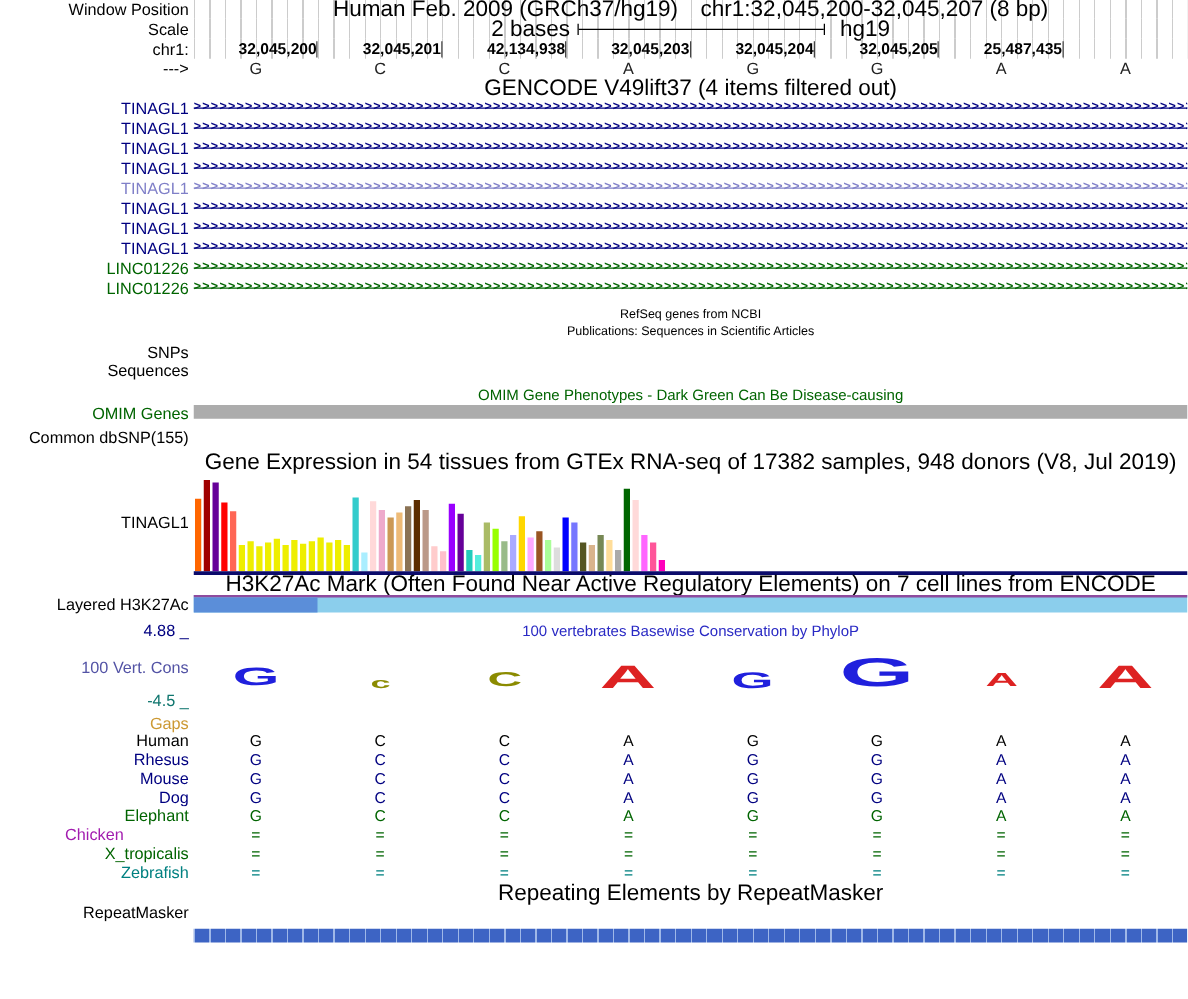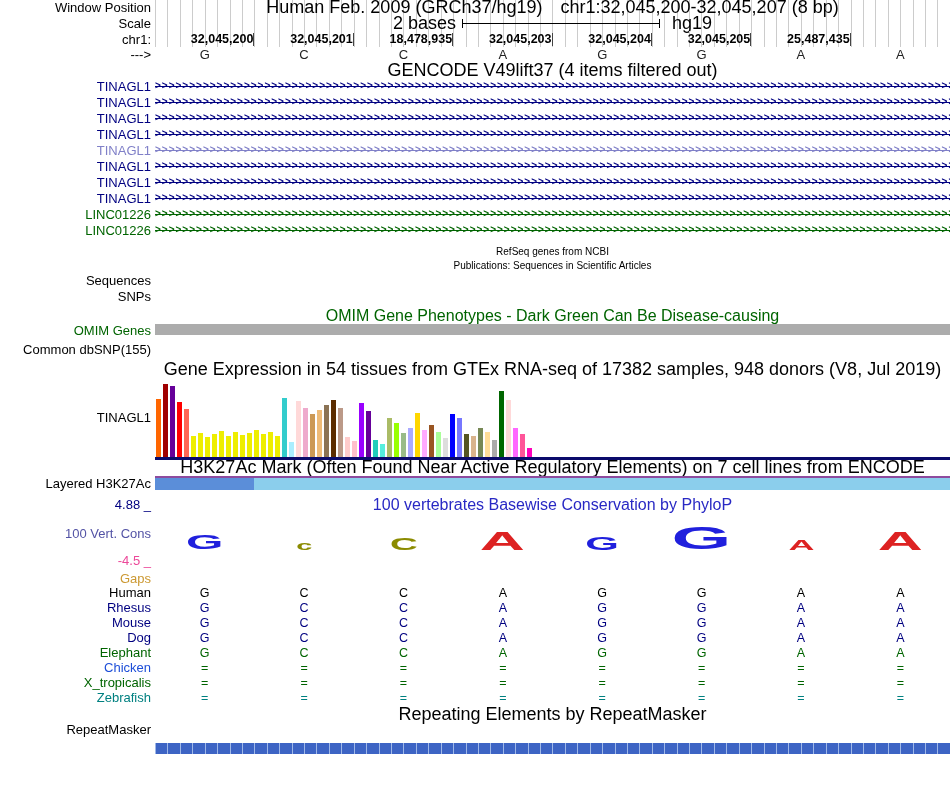--- a/index.html
+++ b/index.html
@@ -6,21 +6,21 @@
   body{width:950px;height:799px;overflow:hidden;background:#fff;color:#000;
        font-family:"Liberation Sans","DejaVu Sans",sans-serif;}
   .row{display:flex;align-items:center;width:100%;}
   .gutter{flex:0 0 155px;width:155px;box-sizing:border-box;text-align:right;
           padding-right:4px;font-size:13px;white-space:nowrap;overflow:hidden;}
   .track{flex:1 1 auto;min-width:0;height:100%;position:relative;box-sizing:border-box;}
   .center{display:flex;align-items:center;justify-content:center;}
   .h3{height:3px}.h13{height:13px}.h14{height:14px}.h15{height:15px}
   .h16{height:16px}.h42{height:42px}.h80{height:80px}
   .sp2{height:2px}.sp4{height:4px}.sp6{height:6px}.sp7{height:7px}
-  .t11{font-size:10px}.t12{font-size:16px}.t13{font-size:18px}
+  .t11{font-size:10px}.t12{font-size:12px}.t13{font-size:18px}
   .ticks{background-image:repeating-linear-gradient(to right,#cccccc 0,#cccccc 1px,transparent 1px,transparent 12.42px);}
   .gapx{display:inline-block;width:18px;}
   .scale-bar{display:inline-block;width:196px;height:9px;margin:0 2px 0 6px;
      border-left:1px solid #000;border-right:1px solid #000;
      background-image:linear-gradient(#000,#000);background-size:100% 1px;
      background-repeat:no-repeat;background-position:left center;}
   .asml{margin-left:10px;}
   .coords{display:flex;align-items:center;}
   .coord-cell{flex:0 0 99.375px;width:99.375px;box-sizing:border-box;height:13px;
      display:flex;align-items:center;justify-content:flex-end;
@@ -67,21 +67,21 @@
       <span class="scale-bar"></span>
       <span class="t13 asml">hg19</span>
     </div>
   </div>
 
   <div class="row h16">
     <div class="gutter">chr1:</div>
     <div class="track ticks coords" id="coords">
         <div class="coord-cell">32,045,200</div>
         <div class="coord-cell">32,045,201</div>
-        <div class="coord-cell">18,478,935</div>
+        <div class="coord-cell">42,134,938</div>
         <div class="coord-cell">32,045,203</div>
         <div class="coord-cell">32,045,204</div>
         <div class="coord-cell">32,045,205</div>
         <div class="coord-cell">25,487,435</div>
       </div>
   </div>
 
   <div class="row h15">
     <div class="gutter">---&gt;</div>
     <div class="track basecells" id="ruler-bases">
@@ -168,26 +168,26 @@
         <span class="t11">RefSeq genes from NCBI</span>
       </div>
   </div>
 
   <div class="row h15">
     <div class="gutter"></div>
     <div class="track center">
         <span class="t11">Publications: Sequences in Scientific Articles</span>
       </div>
   </div>
+  <div class="row h16">
+    <div class="gutter">SNPs</div>
+    <div class="track"></div>
+  </div>
   <div class="row h15">
     <div class="gutter">Sequences</div>
-    <div class="track"></div>
-  </div>
-  <div class="row h16">
-    <div class="gutter">SNPs</div>
     <div class="track"></div>
   </div>
   <div class="sp4"></div>
 
   <div class="row h15">
     <div class="gutter"></div>
     <div class="track center">
         <span class="t12" style="color: rgb(0, 100, 0);">OMIM Gene Phenotypes - Dark Green Can Be Disease-causing</span>
       </div>
   </div>
@@ -322,21 +322,21 @@
         </div>
         <div class="logo-cell">
           <span class="logo-letter" style="font-size: 15px; color: rgb(221, 34, 34);">A</span>
         </div>
         <div class="logo-cell">
           <span class="logo-letter" style="font-size: 26px; color: rgb(221, 34, 34);">A</span>
         </div>
       </div>
   </div>
   <div class="row h13">
-    <div class="gutter" style="color: #ec4899;">-4.5 _</div>
+    <div class="gutter" style="color: #0f766e;">-4.5 _</div>
     <div class="track"></div>
   </div>
   <div class="sp4"></div>
 
   <div class="row h14">
     <div class="gutter" style="color: rgb(204, 153, 51);">Gaps</div>
     <div class="track"></div>
   </div>
   <div id="species-rows">
       <div class="row h15">
@@ -478,21 +478,21 @@
           </div>
           <div class="basecell">
             <span class="alignbase" style="color: rgb(0, 100, 0);">A</span>
           </div>
           <div class="basecell">
             <span class="alignbase" style="color: rgb(0, 100, 0);">A</span>
           </div>
         </div>
       </div>
       <div class="row h15">
-        <div class="gutter" style="color: #1d4ed8;">Chicken</div>
+        <div class="gutter" style="color: #a21caf; text-align: center;">Chicken</div>
         <div class="track basecells">
           <div class="basecell">
             <span class="alignbase" style="color: rgb(0, 100, 0);">=</span>
           </div>
           <div class="basecell">
             <span class="alignbase" style="color: rgb(0, 100, 0);">=</span>
           </div>
           <div class="basecell">
             <span class="alignbase" style="color: rgb(0, 100, 0);">=</span>
           </div>

